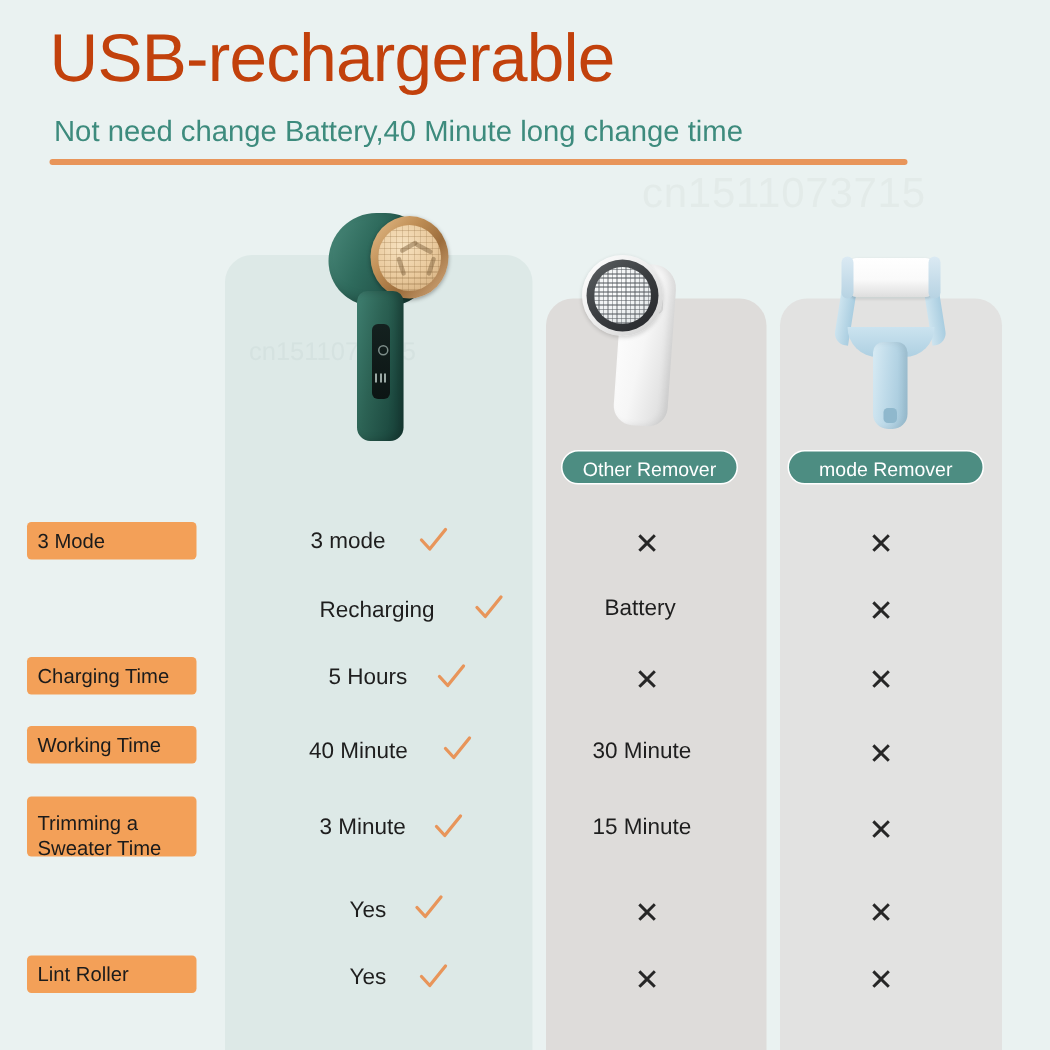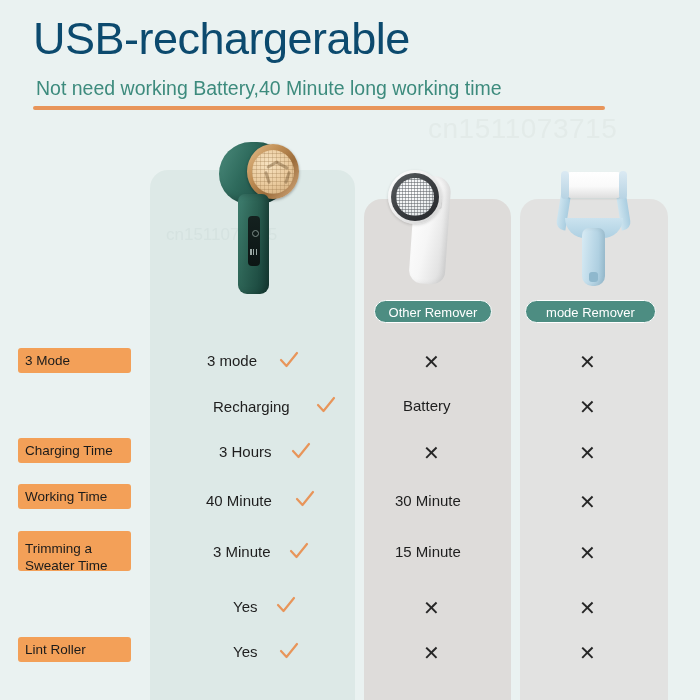--- a/index.html
+++ b/index.html
@@ -24,21 +24,21 @@
   }
 
   
   .title {
     position: absolute;
     left: 33px;
     top: 13px;
     font-size: 45px;
     line-height: 52px;
     letter-spacing: -0.5px;
-    color: #0c4a6e;
+    color: #c2410c;
     font-weight: 400;
     white-space: nowrap;
   }
   .subtitle {
     position: absolute;
     left: 36px;
     top: 76px;
     font-size: 19.5px;
     line-height: 24px;
     color: #3d8b7d;
@@ -325,21 +325,21 @@
     height: 20px;
   }
   .check svg { display: block; width: 22px; height: 20px; }
 </style>
 </head>
 <body>
 
 <div id="page">
 
   <div class="title">USB-rechargerable</div>
-  <div class="subtitle">Not need working Battery,40 Minute long working time</div>
+  <div class="subtitle">Not need change Battery,40 Minute long change time</div>
   <div class="rule"></div>
   <div class="watermark">cn1511073715</div>
 
   <div class="panel panel-1">
     <div class="panel-wm">cn1511073715</div>
   </div>
   <div class="panel panel-2"></div>
   <div class="panel panel-3"></div>
 
   <div class="product" id="prod-green">
@@ -407,21 +407,21 @@
 
   <div class="val c1" style="left:213px; top:398px">Recharging</div>
   <div class="check" style="left:315px; top:395px">
     <svg viewBox="0 0 22 20">
         <path d="M3 10 L8.5 16 L19 3" fill="none" stroke="#e8955a" stroke-width="2.2" stroke-linecap="round" stroke-linejoin="round"></path>
       </svg>
   </div>
   <div class="val c2" style="left:403px; top:397px">Battery</div>
   <div class="mark-x" style="left:579px; top:397px">✕</div>
 
-  <div class="val c1" style="left:219px; top:443px">3 Hours</div>
+  <div class="val c1" style="left:219px; top:443px">5 Hours</div>
   <div class="check" style="left:290px; top:441px">
     <svg viewBox="0 0 22 20">
         <path d="M3 10 L8.5 16 L19 3" fill="none" stroke="#e8955a" stroke-width="2.2" stroke-linecap="round" stroke-linejoin="round"></path>
       </svg>
   </div>
   <div class="mark-x" style="left:423px; top:443px">✕</div>
   <div class="mark-x" style="left:579px; top:443px">✕</div>
 
   <div class="val c1" style="left:206px; top:492px">40 Minute</div>
   <div class="check" style="left:294px; top:489px">

